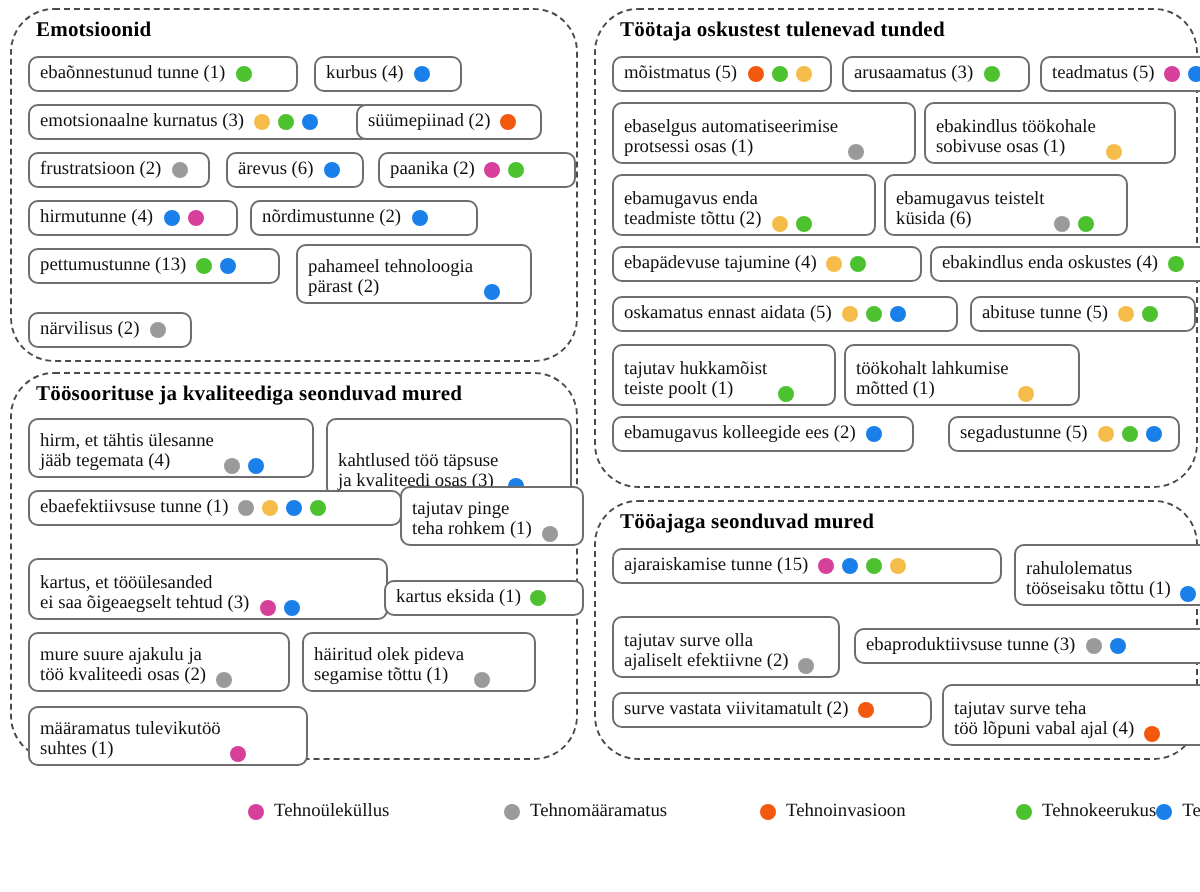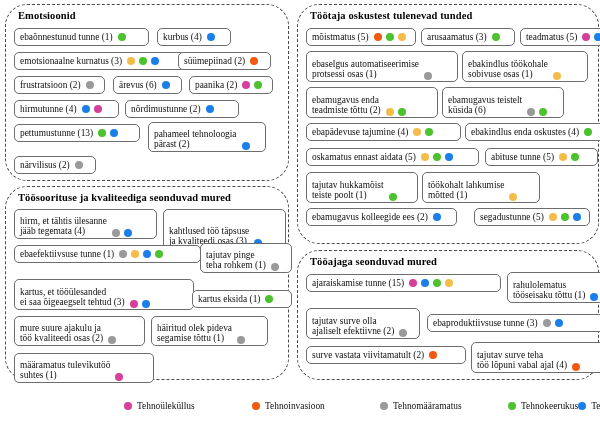--- a/index.html
+++ b/index.html
@@ -144,21 +144,21 @@
           <span class="dots">
             <span class="dot" style="background: rgb(154, 154, 154);"></span>
           </span>
         </div>
         <div class="code-box" style="left: 107px; top: 51px; width: 69px; height: 18px;">
           <span class="code-label">ärevus (6)</span>
           <span class="dots">
             <span class="dot" style="background: rgb(26, 127, 232);"></span>
           </span>
         </div>
-        <div class="code-box" style="left: 183px; top: 51px; width: 84px; height: 18px;">
+        <div class="code-box" style="left: 183px; top: 51px; width: 99px; height: 18px;">
           <span class="code-label">paanika (2)</span>
           <span class="dots">
             <span class="dot" style="background: rgb(214, 64, 154);"></span>
             <span class="dot" style="background: rgb(76, 194, 46);"></span>
           </span>
         </div>
         <div class="code-box" style="left: 8px; top: 75px; width: 105px; height: 18px;">
           <span class="code-label">hirmutunne (4)</span>
           <span class="dots">
             <span class="dot" style="background: rgb(26, 127, 232);"></span>
@@ -423,26 +423,26 @@
           </span>
         </div>
       </div>
     </div>
     <div id="legend">
       <div class="legend-item">
         <span class="dot" style="background: rgb(214, 64, 154);"></span>
         <span>Tehnoüleküllus</span>
       </div>
       <div class="legend-item">
+        <span class="dot" style="background: rgb(154, 154, 154);"></span>
+        <span>Tehnomääramatus</span>
+      </div>
+      <div class="legend-item">
         <span class="dot" style="background: rgb(242, 89, 15);"></span>
         <span>Tehnoinvasioon</span>
-      </div>
-      <div class="legend-item">
-        <span class="dot" style="background: rgb(154, 154, 154);"></span>
-        <span>Tehnomääramatus</span>
       </div>
       <div class="legend-item">
         <span class="dot" style="background: rgb(76, 194, 46);"></span>
         <span>Tehnokeerukus</span>
       </div>
       <div class="legend-item">
         <span class="dot" style="background: rgb(26, 127, 232);"></span>
         <span>Tehnousaldamatus</span>
       </div>
     </div>

